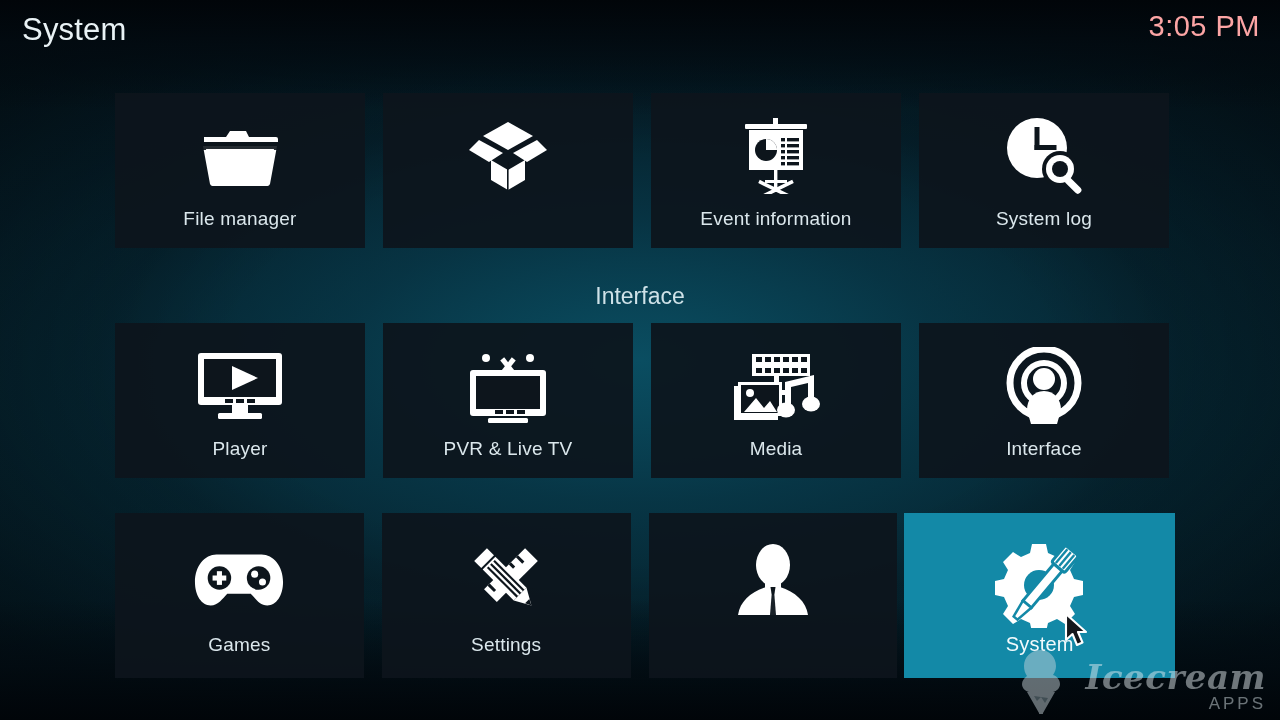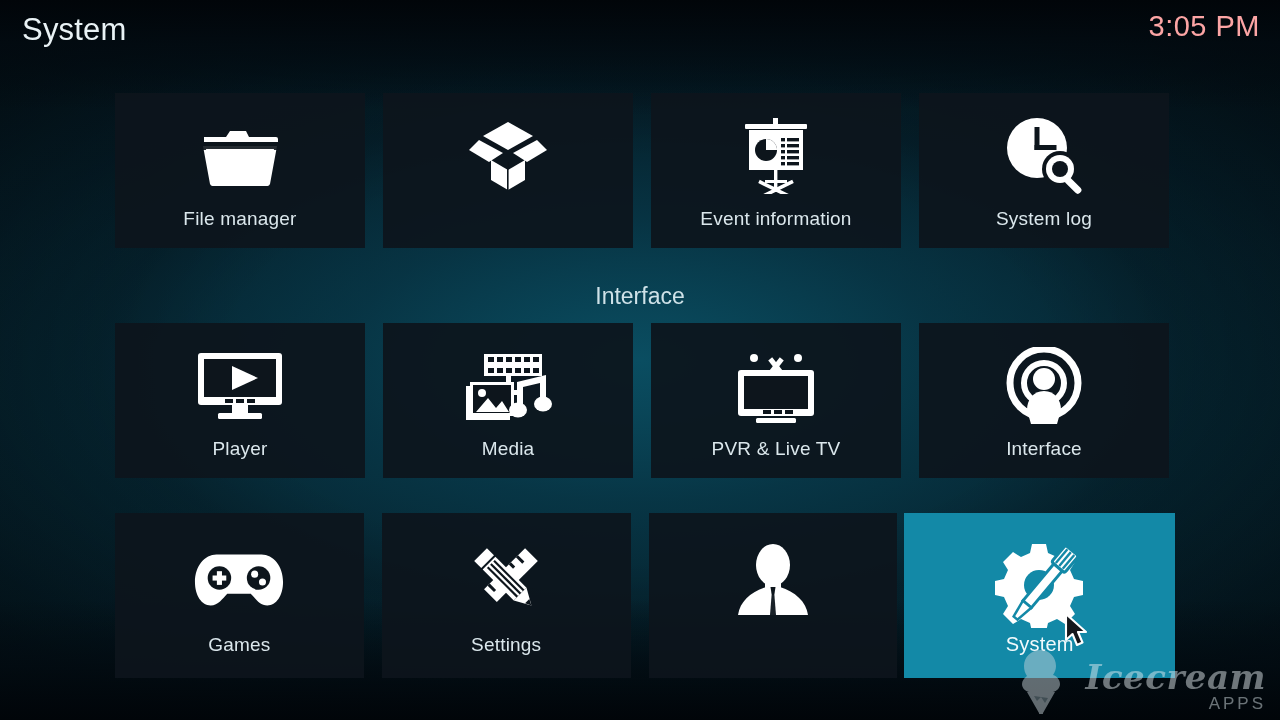--- a/index.html
+++ b/index.html
@@ -218,20 +218,38 @@
           <rect x="38" y="54" width="16" height="8" fill="#ffffff"></rect>
           <rect x="24" y="62" width="44" height="6" rx="1.5" fill="#ffffff"></rect>
         </svg>
       </div>
       <div class="tile-label">Player</div>
     </div>
 
     <div class="tile">
       <div class="tile-icon">
         <svg width="92" height="76" viewBox="0 0 92 76">
+          <rect x="42" y="8" width="5" height="26" fill="#ffffff" transform="rotate(38 44 20)"></rect>
+          <rect x="45" y="8" width="5" height="26" fill="#ffffff" transform="rotate(-38 48 20)"></rect>
+          <circle cx="24" cy="10" r="4" fill="#ffffff"></circle>
+          <circle cx="68" cy="10" r="4" fill="#ffffff"></circle>
+          <rect x="8" y="22" width="76" height="46" rx="3" fill="#ffffff"></rect>
+          <rect x="14" y="28" width="64" height="33" fill="#0d151c"></rect>
+          <rect x="33" y="62" width="8" height="4" fill="#0d151c"></rect>
+          <rect x="44" y="62" width="8" height="4" fill="#0d151c"></rect>
+          <rect x="55" y="62" width="8" height="4" fill="#0d151c"></rect>
+          <rect x="26" y="70" width="40" height="5" rx="1.5" fill="#ffffff"></rect>
+        </svg>
+      </div>
+      <div class="tile-label">PVR &amp; Live TV</div>
+    </div>
+
+    <div class="tile">
+      <div class="tile-icon">
+        <svg width="92" height="76" viewBox="0 0 92 76">
           <rect x="22" y="6" width="58" height="22" fill="#ffffff"></rect>
           <g fill="#0d151c">
             <rect x="26" y="9" width="6" height="5"></rect>
               <rect x="35" y="9" width="6" height="5"></rect>
             <rect x="44" y="9" width="6" height="5"></rect>
               <rect x="53" y="9" width="6" height="5"></rect>
             <rect x="62" y="9" width="6" height="5"></rect>
               <rect x="71" y="9" width="6" height="5"></rect>
             <rect x="26" y="20" width="6" height="5"></rect>
               <rect x="35" y="20" width="6" height="5"></rect>
@@ -250,38 +268,20 @@
           <path fill="#ffffff" d="M55 34 L84 27 v30 h-6 V35 l-17 4 v24 h-6 z"></path>
           <ellipse cx="56" cy="62" rx="9" ry="7.5" fill="#ffffff"></ellipse>
           <ellipse cx="81" cy="56" rx="9" ry="7.5" fill="#ffffff"></ellipse>
         </svg>
       </div>
       <div class="tile-label">Media</div>
     </div>
 
     <div class="tile">
       <div class="tile-icon">
-        <svg width="92" height="76" viewBox="0 0 92 76">
-          <rect x="42" y="8" width="5" height="26" fill="#ffffff" transform="rotate(38 44 20)"></rect>
-          <rect x="45" y="8" width="5" height="26" fill="#ffffff" transform="rotate(-38 48 20)"></rect>
-          <circle cx="24" cy="10" r="4" fill="#ffffff"></circle>
-          <circle cx="68" cy="10" r="4" fill="#ffffff"></circle>
-          <rect x="8" y="22" width="76" height="46" rx="3" fill="#ffffff"></rect>
-          <rect x="14" y="28" width="64" height="33" fill="#0d151c"></rect>
-          <rect x="33" y="62" width="8" height="4" fill="#0d151c"></rect>
-          <rect x="44" y="62" width="8" height="4" fill="#0d151c"></rect>
-          <rect x="55" y="62" width="8" height="4" fill="#0d151c"></rect>
-          <rect x="26" y="70" width="40" height="5" rx="1.5" fill="#ffffff"></rect>
-        </svg>
-      </div>
-      <div class="tile-label">PVR &amp; Live TV</div>
-    </div>
-
-    <div class="tile">
-      <div class="tile-icon">
         <svg width="78" height="78" viewBox="0 0 78 78">
           <circle cx="39" cy="36" r="34" fill="none" stroke="#ffffff" stroke-width="7"></circle>
           <circle cx="39" cy="36" r="20" fill="none" stroke="#ffffff" stroke-width="6"></circle>
           <circle cx="39" cy="32" r="11" fill="#ffffff"></circle>
           <path fill="#ffffff" d="M39 44 c11 0 17 9 17 19 l-4 14 h-26 l-4 -14 c0 -10 6 -19 17 -19 z"></path>
           <path fill="#0d151c" d="M25 42 a21 21 0 0 0 28 0 l4 5 a27 27 0 0 1 -36 0 z" opacity="0.0"></path>
         </svg>
       </div>
       <div class="tile-label">Interface</div>
     </div>

